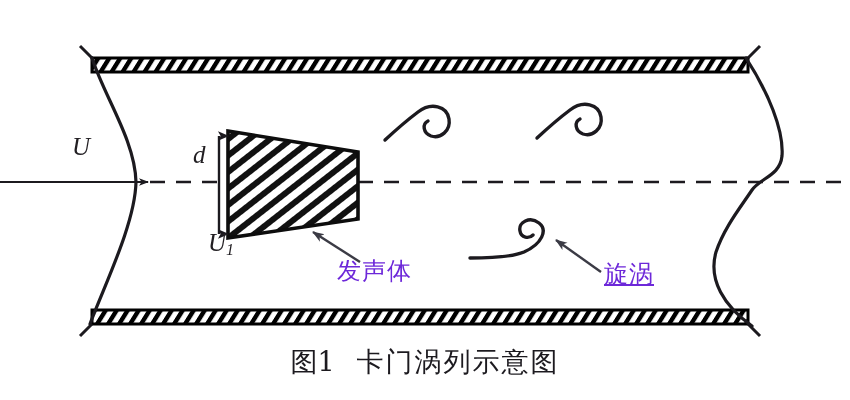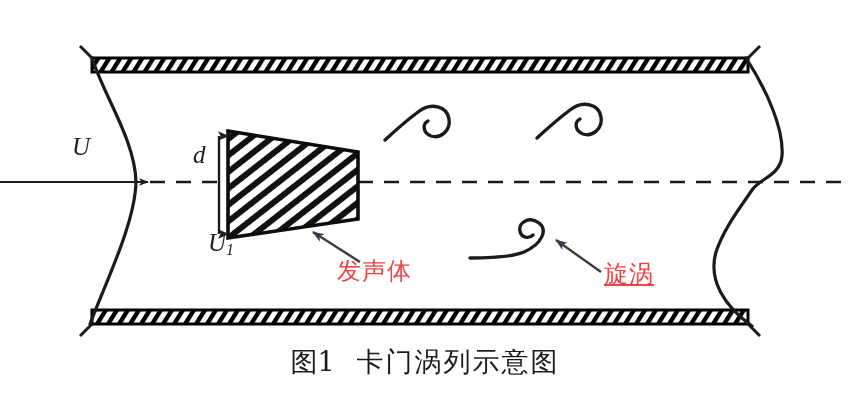--- a/index.html
+++ b/index.html
@@ -36,21 +36,21 @@
   .lbl-math .sub {
     font-size: 16px;
     font-style: italic;
     vertical-align: -0.28em;
     margin-left: 0px;
   }
   .lbl-cjk {
     font-family: "DejaVu Serif", "Liberation Serif", serif;
     font-size: 24px;
     letter-spacing: 1px;
-    color: #ef4444;
+    color: #6d28d9;
   }
   #caption {
     position: absolute;
     left: 0;
     top: 344px;
     width: 850px;
     text-align: center;
     font-family: "DejaVu Serif", "Liberation Serif", serif;
     font-size: 27px;
     color: #1c1a1f;

